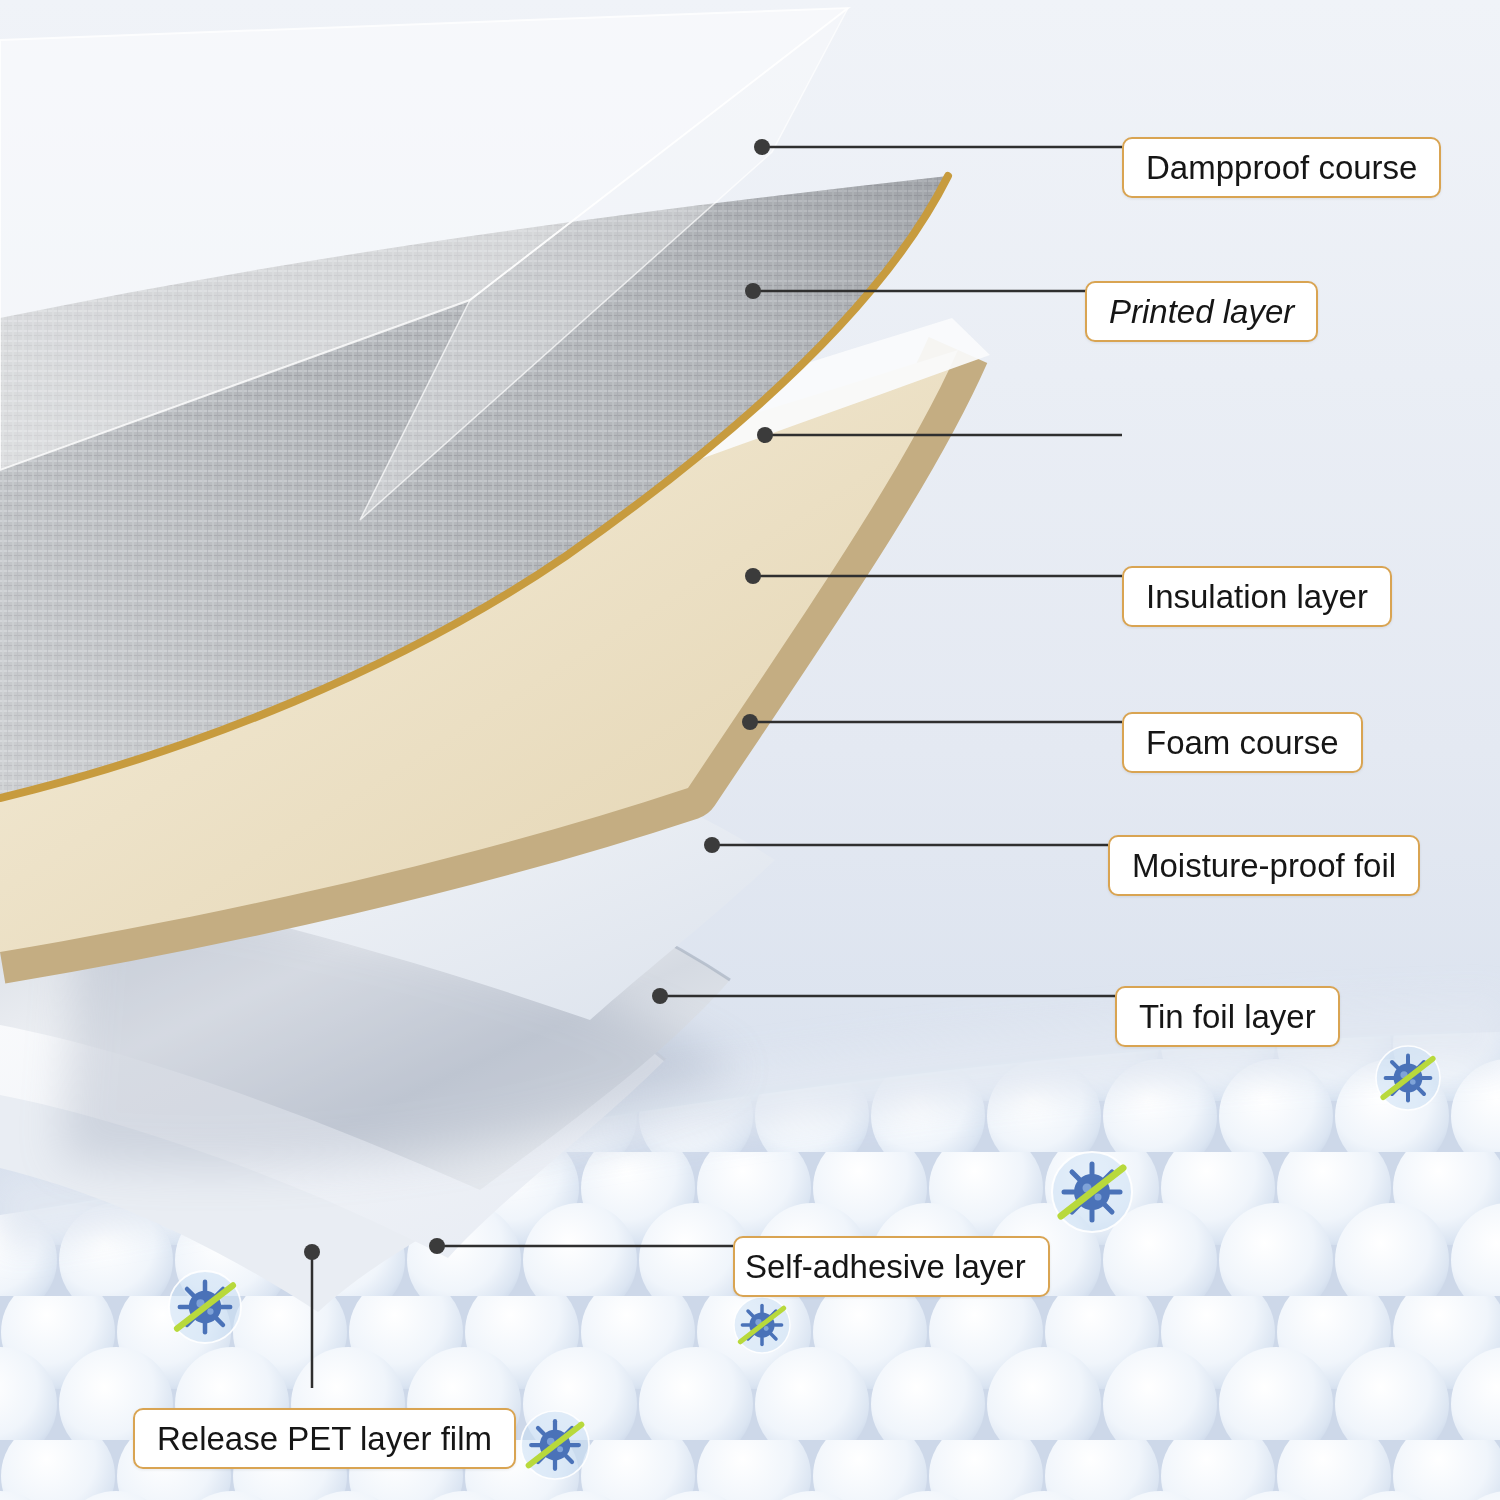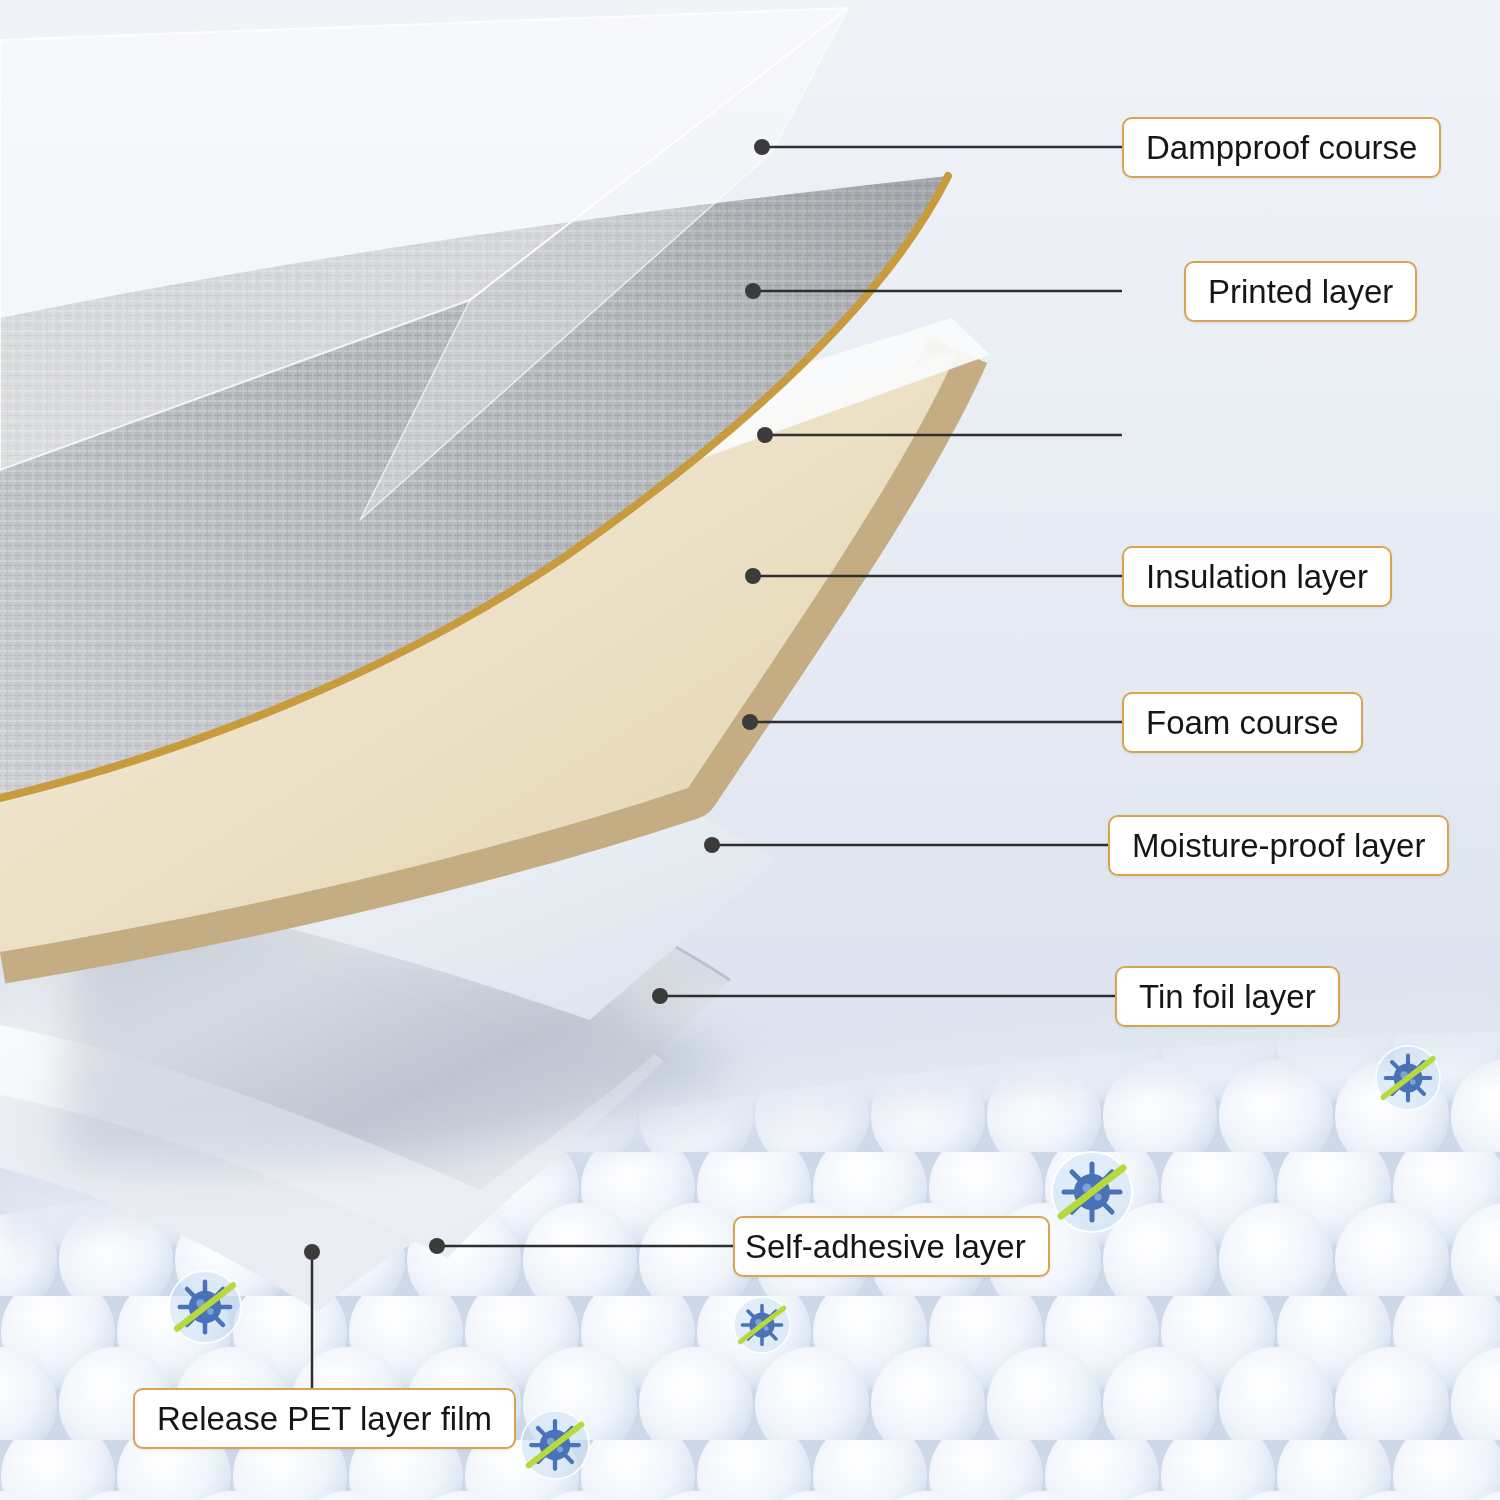--- a/index.html
+++ b/index.html
@@ -13,20 +13,21 @@
     background:#ffffff;
     border:2px solid #d9a452;
     border-radius:10px;
     padding:12px 22px;
     font-size:33px;
     line-height:1.0;
     color:#161616;
     white-space:nowrap;
     text-align:center;
     box-shadow:0 1px 3px rgba(0,0,0,0.08);
+    margin-top:20px;
   }
 </style>
 </head>
 <body>
 
 <div class="stage">
 
   <svg class="art" viewBox="0 0 1500 1500">
     <defs>
       <linearGradient id="bgGrad" x1="0" y1="0" x2="0" y2="1">
@@ -163,21 +164,21 @@
       <circle cx="753" cy="576" r="8"></circle>
       <circle cx="750" cy="722" r="8"></circle>
       <circle cx="712" cy="845" r="8"></circle>
       <circle cx="660" cy="996" r="8"></circle>
       <circle cx="437" cy="1246" r="8"></circle>
       <circle cx="312" cy="1252" r="8"></circle>
     </g>
   </svg>
 
   <div class="label" style="left:1122px; top:117px;">Dampproof course</div>
-  <div class="label" style="left:1184px; top:261px;">Printed layer</div>
+  <div class="label" style="left:1085px; top:261px;font-style:italic;">Printed layer</div>
   <div class="label" style="left:1122px; top:546px;">Insulation layer</div>
   <div class="label" style="left:1122px; top:692px;">Foam course</div>
-  <div class="label" style="left:1108px; top:815px;">Moisture-proof layer</div>
+  <div class="label" style="left:1108px; top:815px;">Moisture-proof foil</div>
   <div class="label" style="left:1115px; top:966px;text-align:center;">Tin foil layer</div>
   <div class="label" style="left:733px;  top:1216px;padding-left:10px;">Self-adhesive layer</div>
   <div class="label" style="left:133px;  top:1388px;text-align:center;">Release PET layer film</div>
 
 </div>
 
 </body></html>

